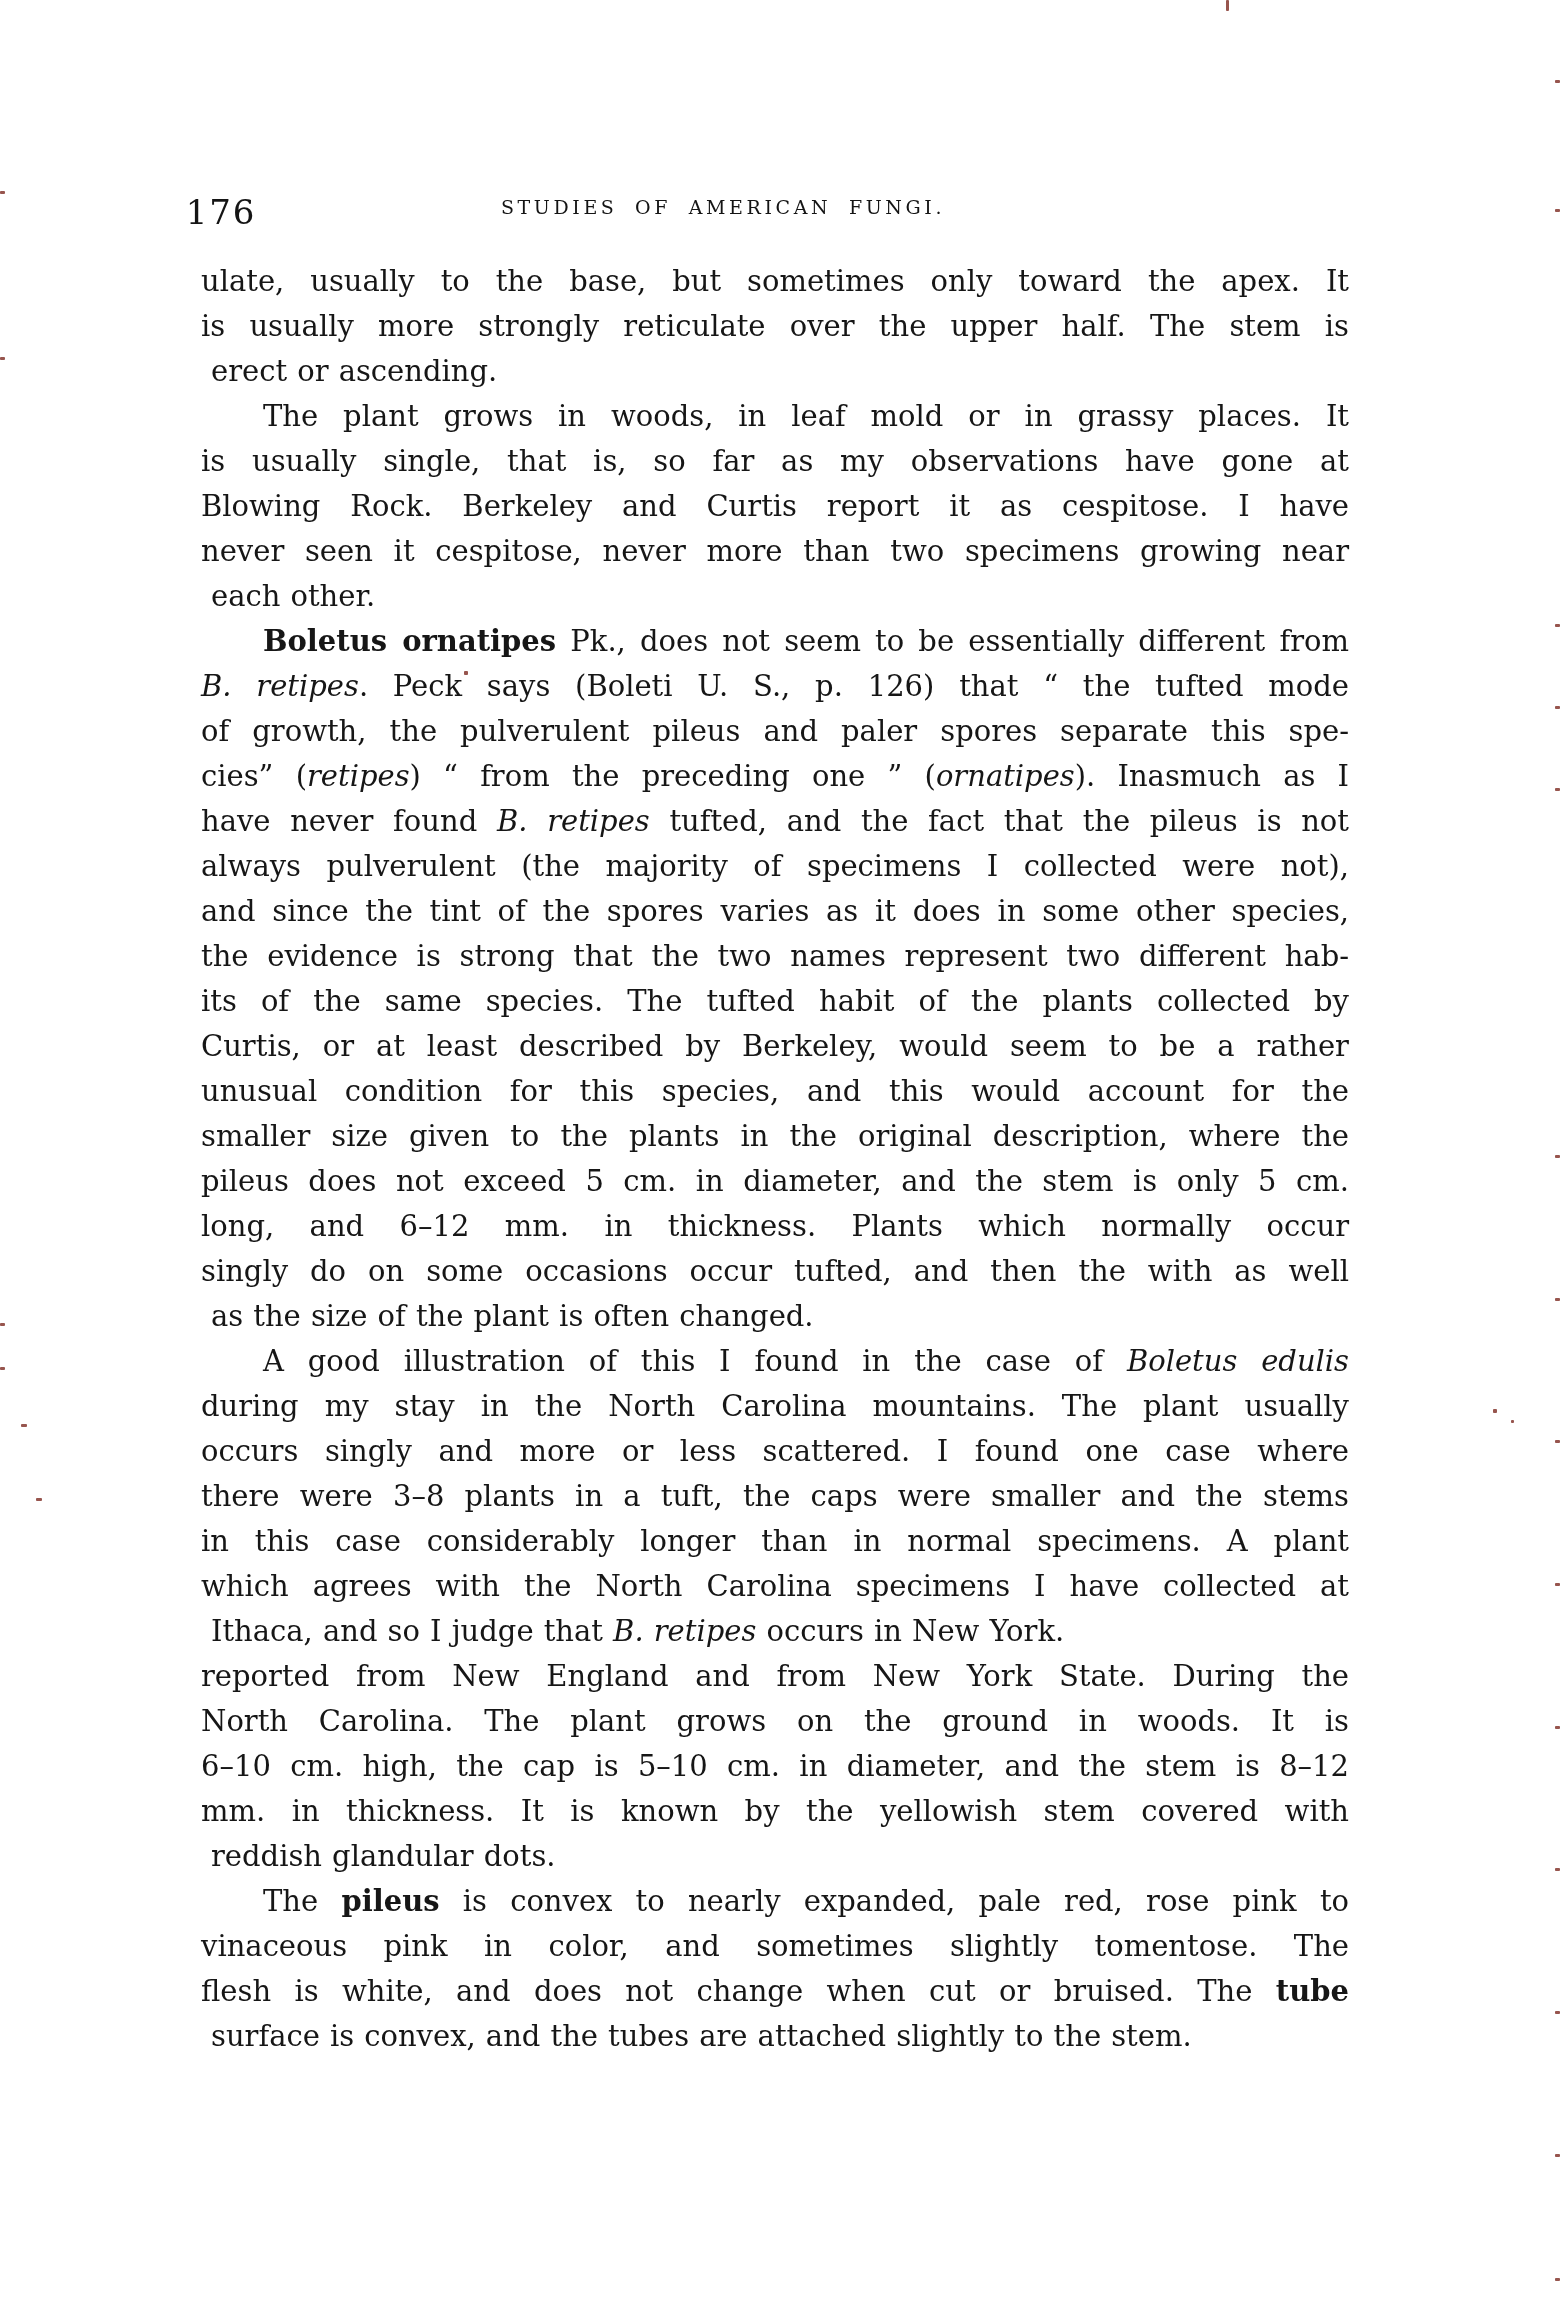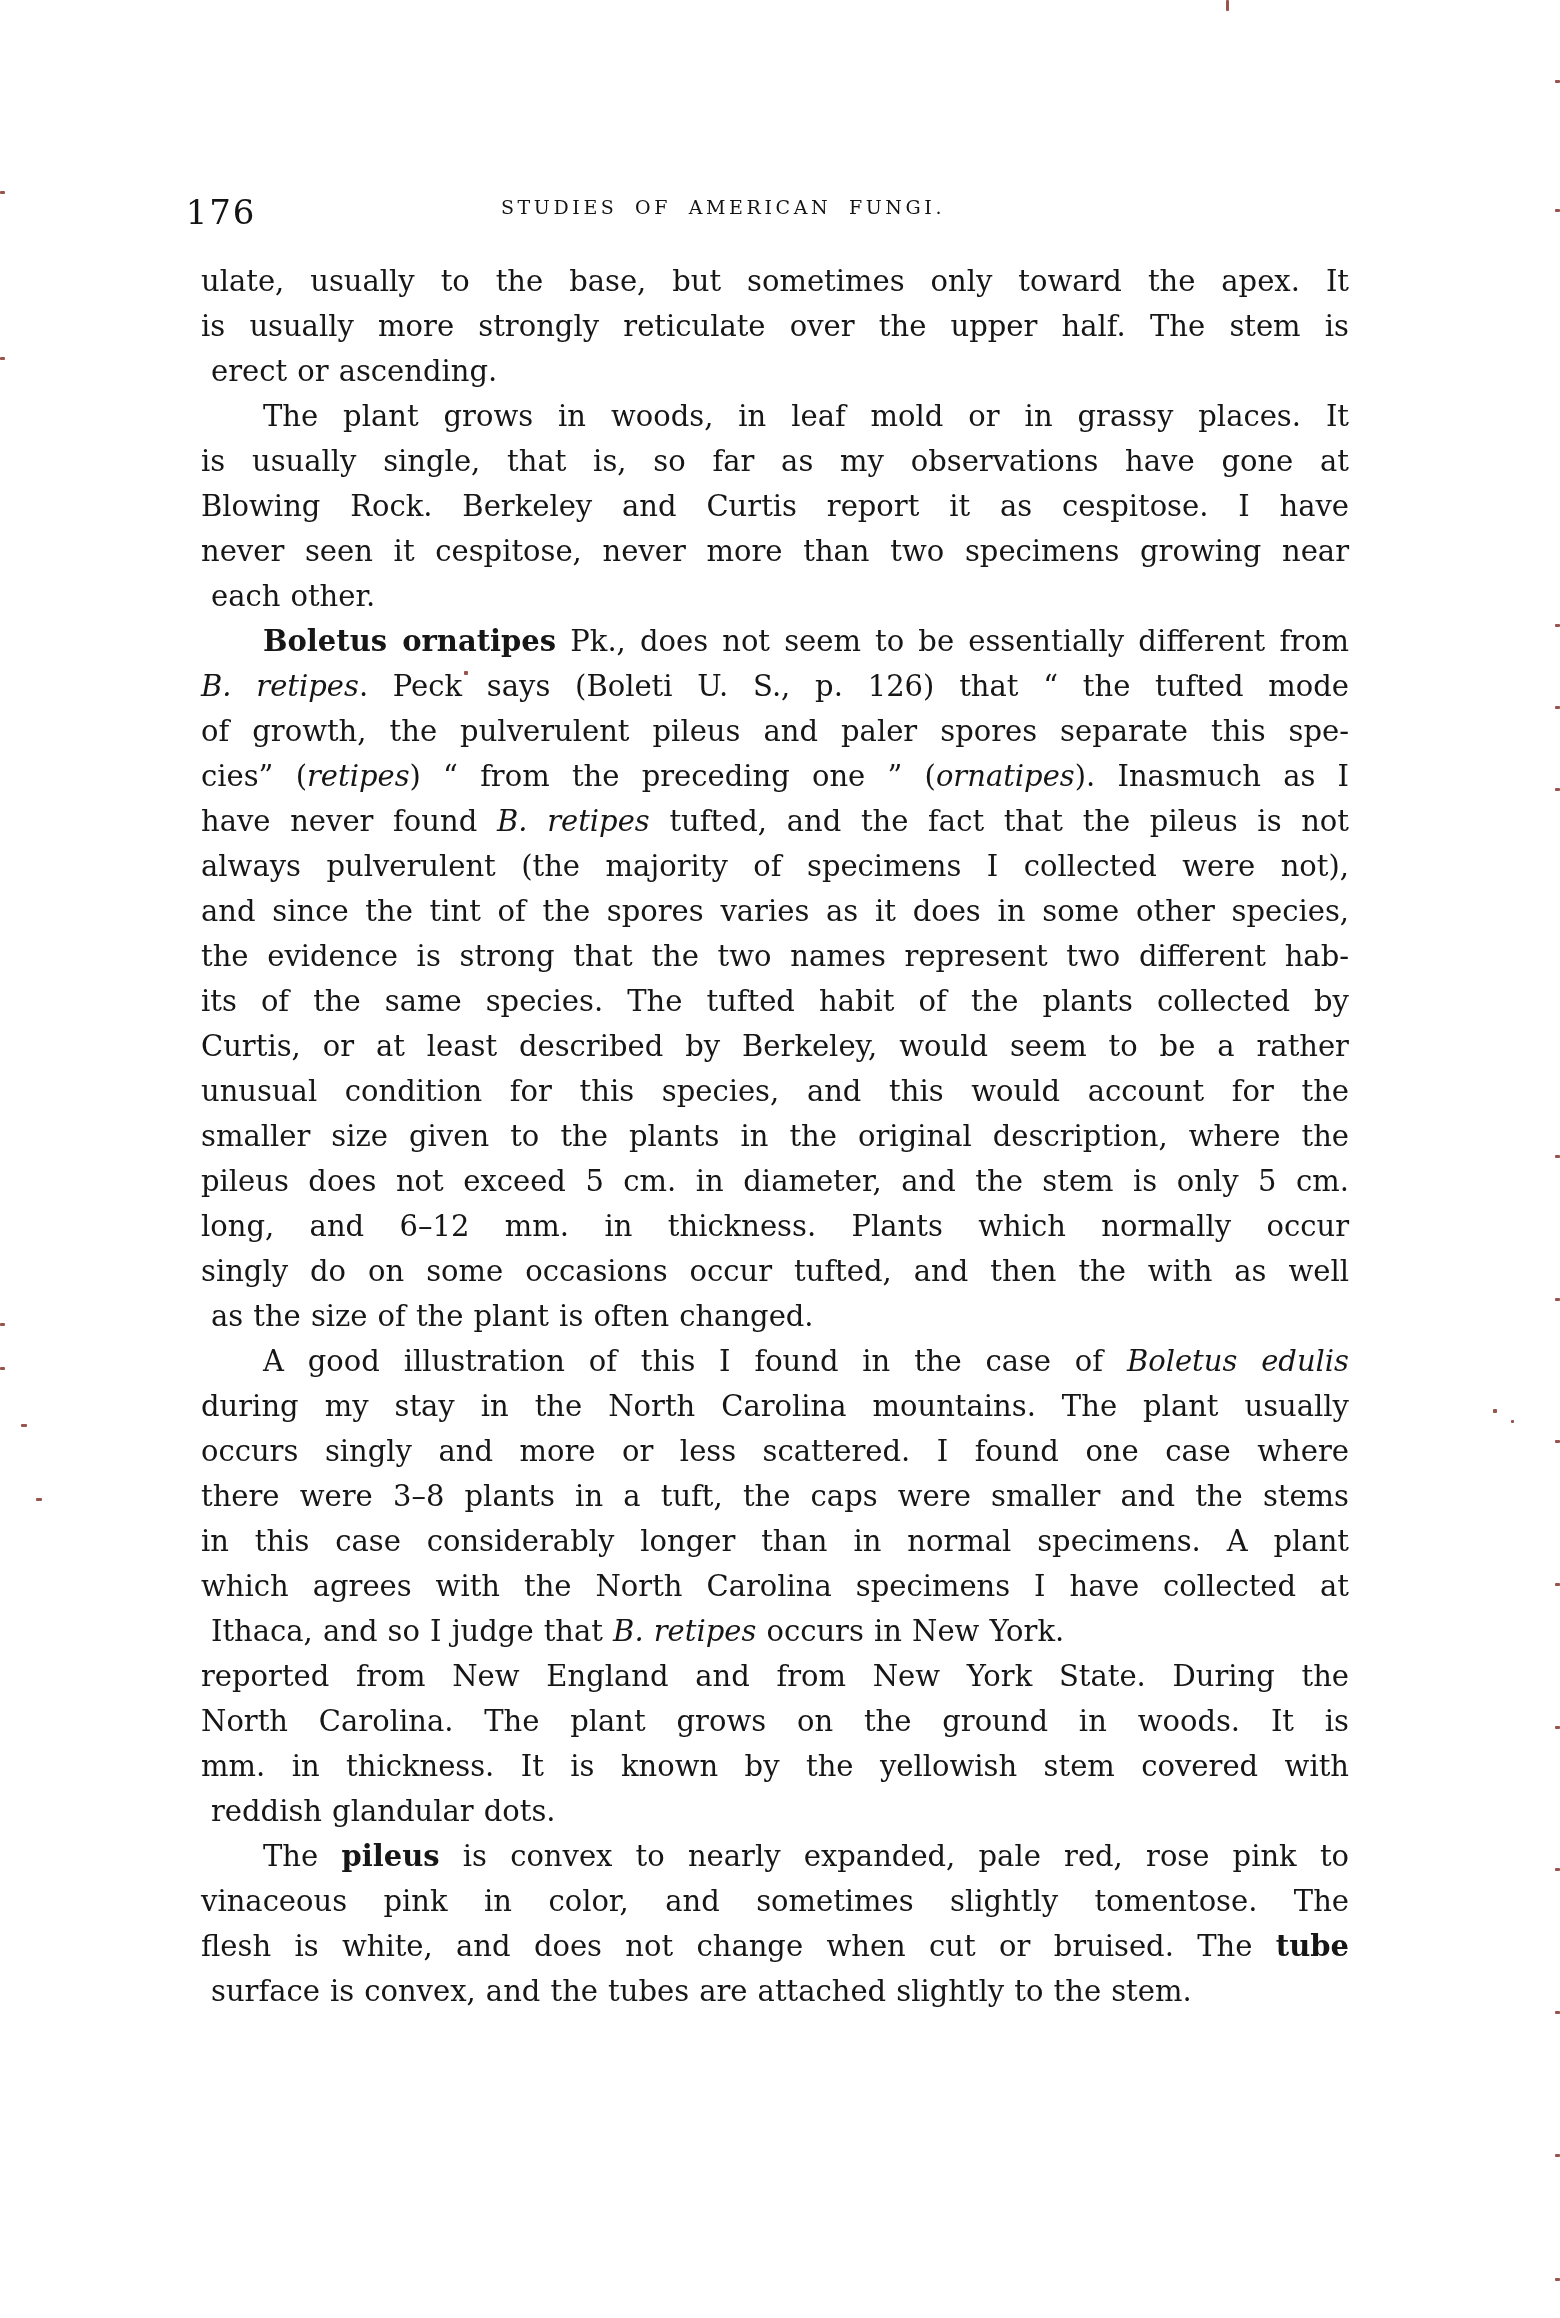--- a/index.html
+++ b/index.html
@@ -87,20 +87,21 @@
         <div class="line"><span>during my stay in the North Carolina mountains.  The plant usually</span></div>
         <div class="line"><span>occurs singly and more or less scattered.  I found one case where</span></div>
         <div class="line"><span>there were 3–8 plants in a tuft, the caps were smaller and the stems</span></div>
         <div class="line"><span>in this case considerably longer than in normal specimens.  A plant</span></div>
         <div class="line"><span>which agrees with the North Carolina specimens I have collected at</span></div>
         <div class="line last"><span>Ithaca, and so I judge that </span><span class="italic">B. retipes</span><span> occurs in New York.</span></div>
       </div>
       <div class="paragraph">
         <div class="line"><span>reported from New England and from New York State.  During the</span></div>
         <div class="line"><span>North Carolina.  The plant grows on the ground in woods.  It is</span></div>
+        <div class="line"><span>6–10 cm. high, the cap is 5–10 cm. in diameter, and the stem is 8–12</span></div>
         <div class="line"><span>mm. in thickness.  It is known by the yellowish stem covered with</span></div>
         <div class="line last"><span>reddish glandular dots.</span></div>
       </div>
       <div class="paragraph">
         <div class="line first"><span>The </span><span class="bold">pileus</span><span> is convex to nearly expanded, pale red, rose pink to</span></div>
         <div class="line"><span>vinaceous pink in color, and sometimes slightly tomentose.  The</span></div>
         <div class="line"><span>flesh is white, and does not change when cut or bruised.  The </span><span class="bold">tube</span></div>
         <div class="line last"><span>surface is convex, and the tubes are attached slightly to the stem.</span></div>
       </div>
     </div>

